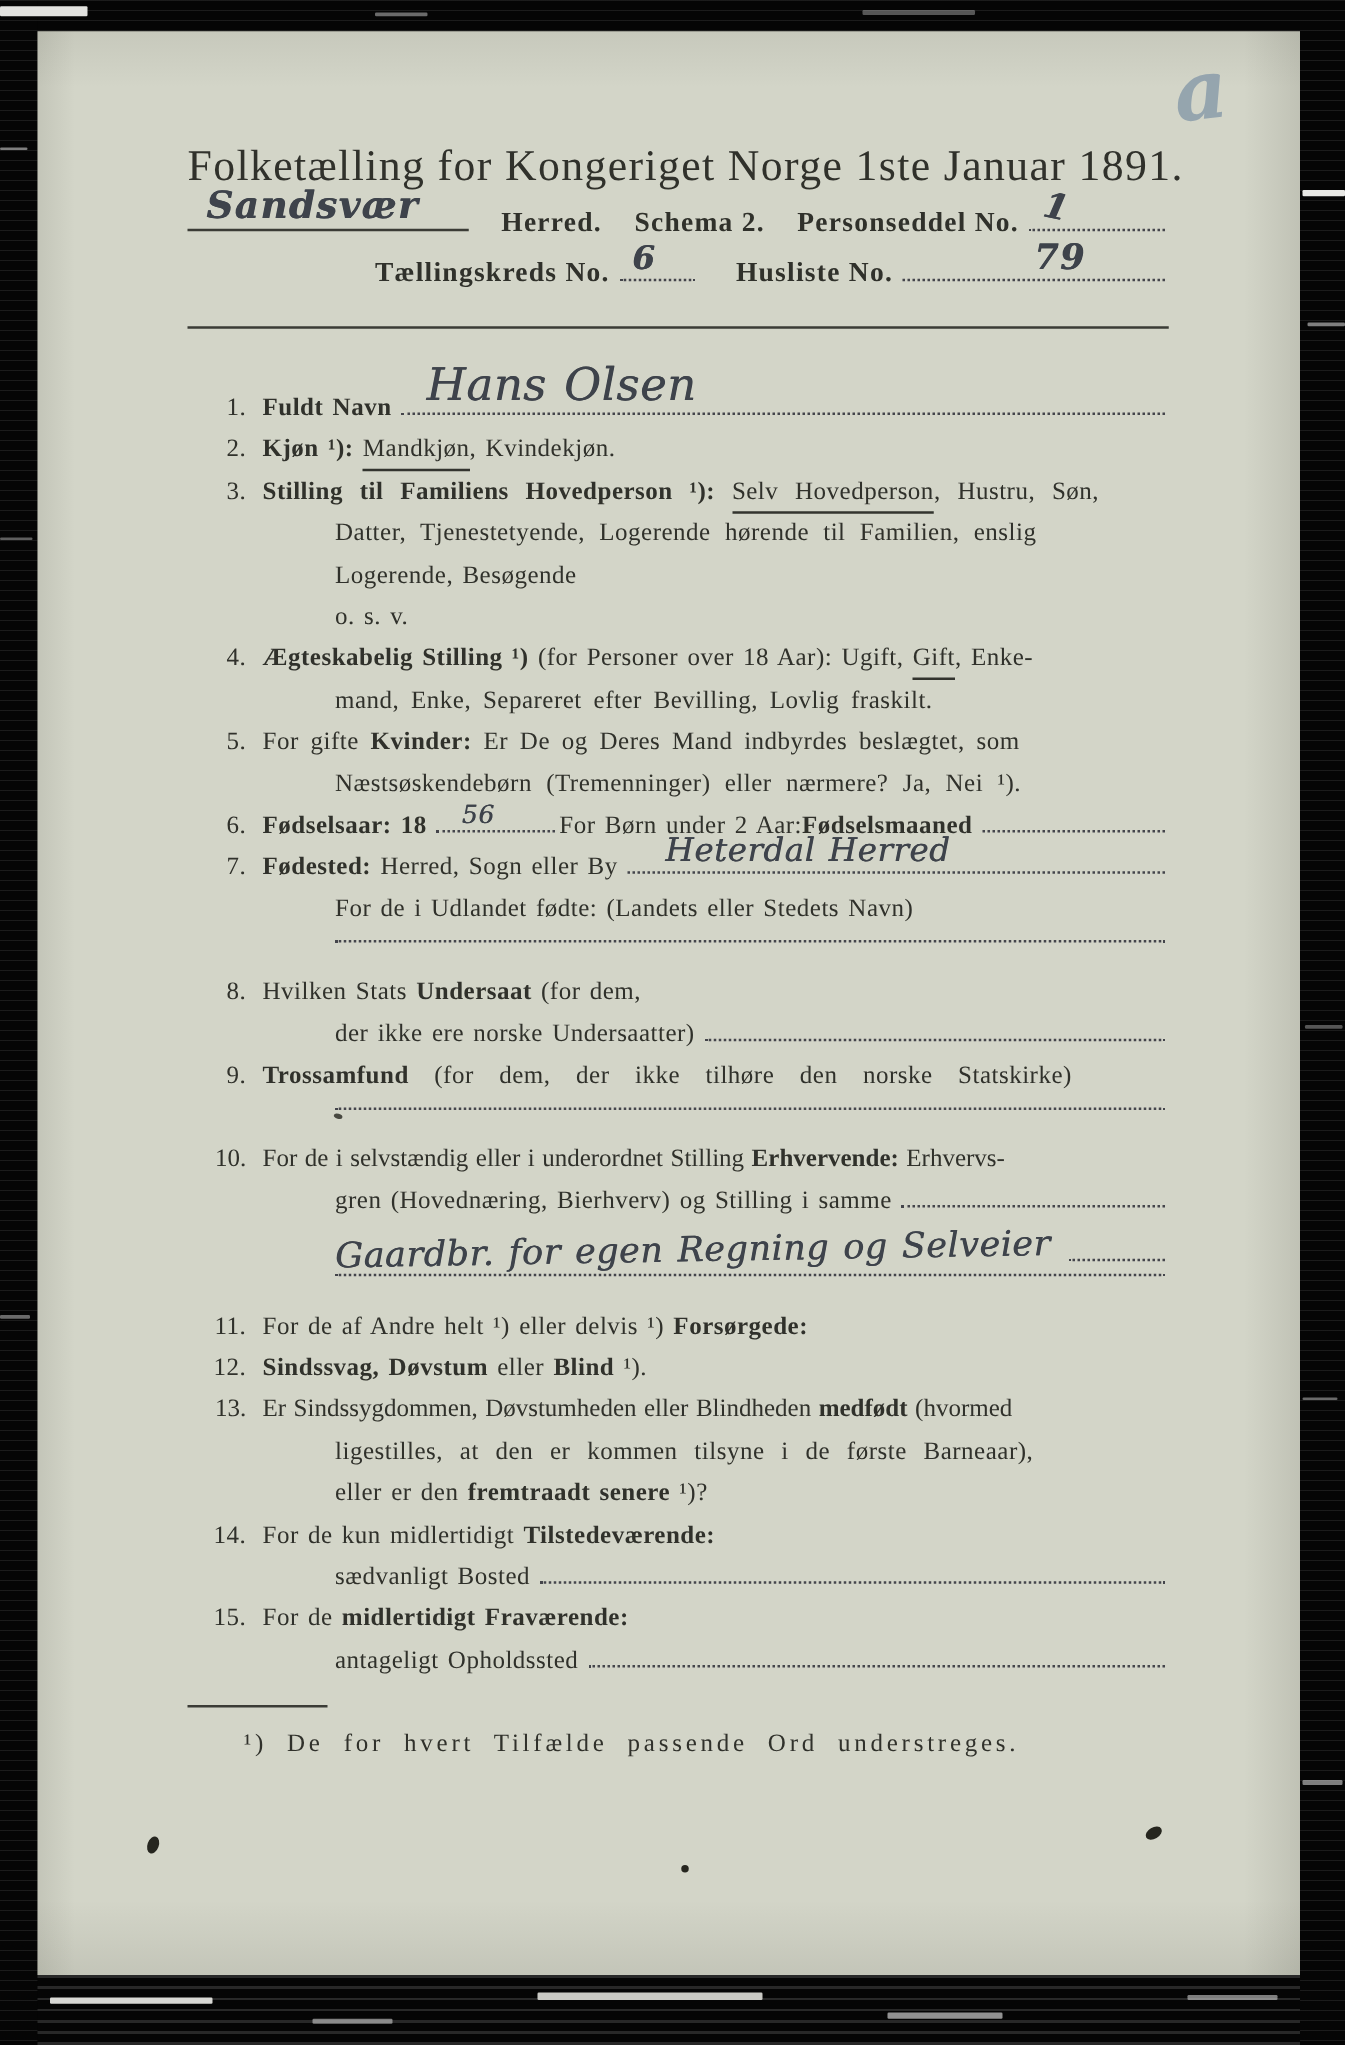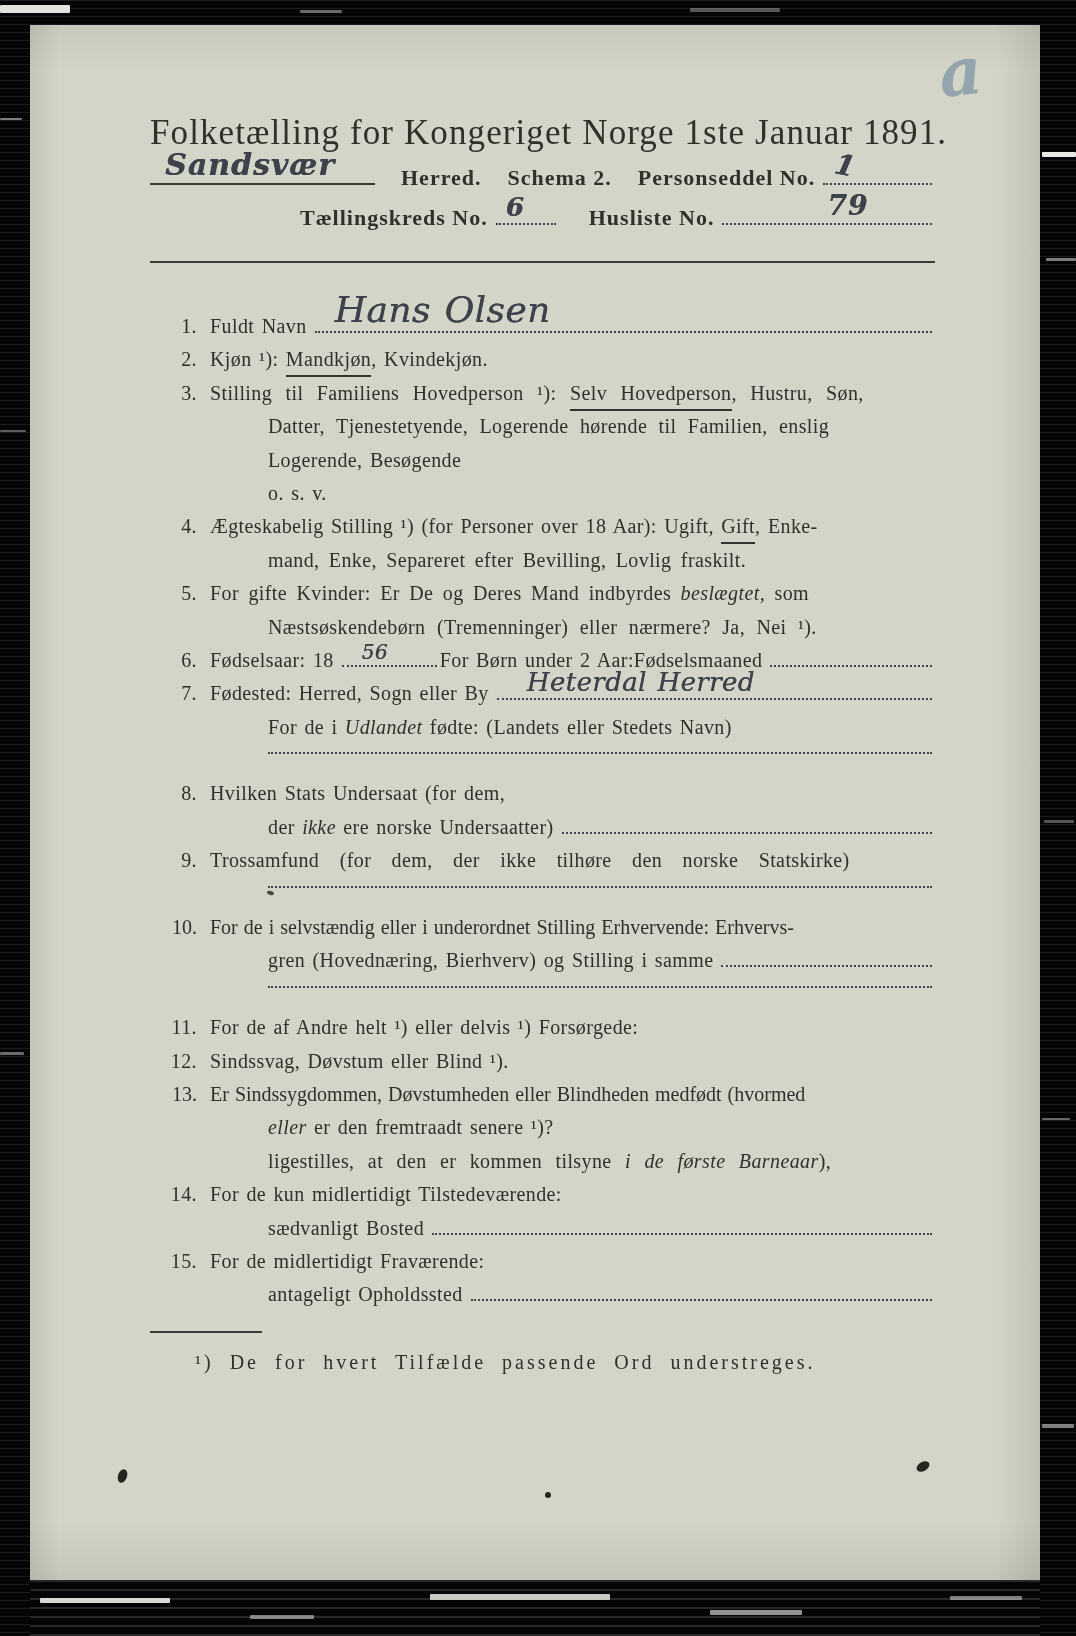--- a/index.html
+++ b/index.html
@@ -62,22 +62,22 @@
 
   .mainrule{margin:30px 0 0 120px;width:785px;border-top:2px solid #3b3c36;height:0;}
   .footrule{margin:14px 0 0 120px;width:112px;border-top:2px solid #3b3c36;height:0;}
 
   .items{margin:52px 0 0 123px;width:782px;}
   .ln{display:flex;align-items:baseline;height:33.4px;font-size:20px;letter-spacing:0.4px;
       word-spacing:2px;white-space:nowrap;}
   .num{flex:0 0 44px;text-align:right;padding-right:13px;}
   .txt{flex:0 1 auto;}
   .ind{padding-left:58px;}
-  .b{font-weight:normal;}
-  .i{font-style:italic;text-align:right;}
+  .b{font-weight:bold;}
+  .i{text-align:right;}
   .u{border-bottom:2px solid #33342e;padding-bottom:5px;}
   .tight{letter-spacing:0;word-spacing:1px;}
   .ws4{word-spacing:4px;}.ws6{word-spacing:6px;}.ws8{word-spacing:8px;}.ws14{word-spacing:15px;}
 
   .h24{font-size:20px;margin-left:16px;}.h26{font-size:26px;}.h28{font-size:28px;}.h30{font-size:36px;}
   .hx10{left:10px;}.hx12{left:12px;}.hx20{left:20px;}.hx30{left:30px;}.hx105{left:105px;}.hx4{left:4px;}
   .rot{transform:rotate(12deg);font-weight:bold;}
   .occ{transform:rotate(-1deg);display:inline-block;margin-right:6px;}
 
   .footnote{margin:18px 0 0 165px;font-size:20px;letter-spacing:3px;word-spacing:8px;}
@@ -245,44 +245,49 @@
         <span class="num">10.</span>
         <span class="txt"><span>For de i selvstændig eller i underordnet Stilling </span><span class="b">Erhvervende: </span><span>Erhvervs-</span></span>
       </div>
       <div class="ln">
         <span class="num"></span>
         <span class="txt ind">gren (Hovednæring, Bierhverv) og Stilling i samme</span>
         <span class="fill"></span>
       </div>
       <div class="ln">
         <span class="num"></span>
+        <span class="txt ind"><span class="hand h28 occ">Gaardbr. for egen Regning og Selveier</span></span>
+        <span class="fill"></span>
+      </div>
+      <div class="ln">
+        <span class="num"></span>
         <span class="fill indf"></span>
       </div>
 
       <div class="ln">
         <span class="num">11.</span>
         <span class="txt"><span>For de af Andre helt ¹) eller delvis ¹) </span><span class="b">Forsørgede:</span></span>
       </div>
 
       <div class="ln">
         <span class="num">12.</span>
         <span class="txt"><span class="b">Sindssvag, Døvstum </span><span>eller </span><span class="b">Blind</span><span> ¹).</span></span>
       </div>
 
       <div class="ln tight">
         <span class="num">13.</span>
         <span class="txt"><span>Er Sindssygdommen, Døvstumheden eller Blindheden </span><span class="b">medfødt </span><span>(hvormed</span></span>
       </div>
+      <div class="ln ws8">
+        <span class="num"></span>
+        <span class="txt ind"><span>ligestilles, at den er kommen tilsyne </span><span class="i">i de første Barneaar</span><span>),</span></span>
+      </div>
       <div class="ln">
         <span class="num"></span>
         <span class="txt ind"><span class="i">eller</span><span> er den </span><span class="b">fremtraadt senere</span><span> ¹)?</span></span>
-      </div>
-      <div class="ln ws8">
-        <span class="num"></span>
-        <span class="txt ind"><span>ligestilles, at den er kommen tilsyne </span><span class="i">i de første Barneaar</span><span>),</span></span>
       </div>
 
       <div class="ln">
         <span class="num">14.</span>
         <span class="txt"><span>For de kun midlertidigt </span><span class="b">Tilstedeværende:</span></span>
       </div>
       <div class="ln">
         <span class="num"></span>
         <span class="txt ind">sædvanligt Bosted</span>
         <span class="fill"></span>

